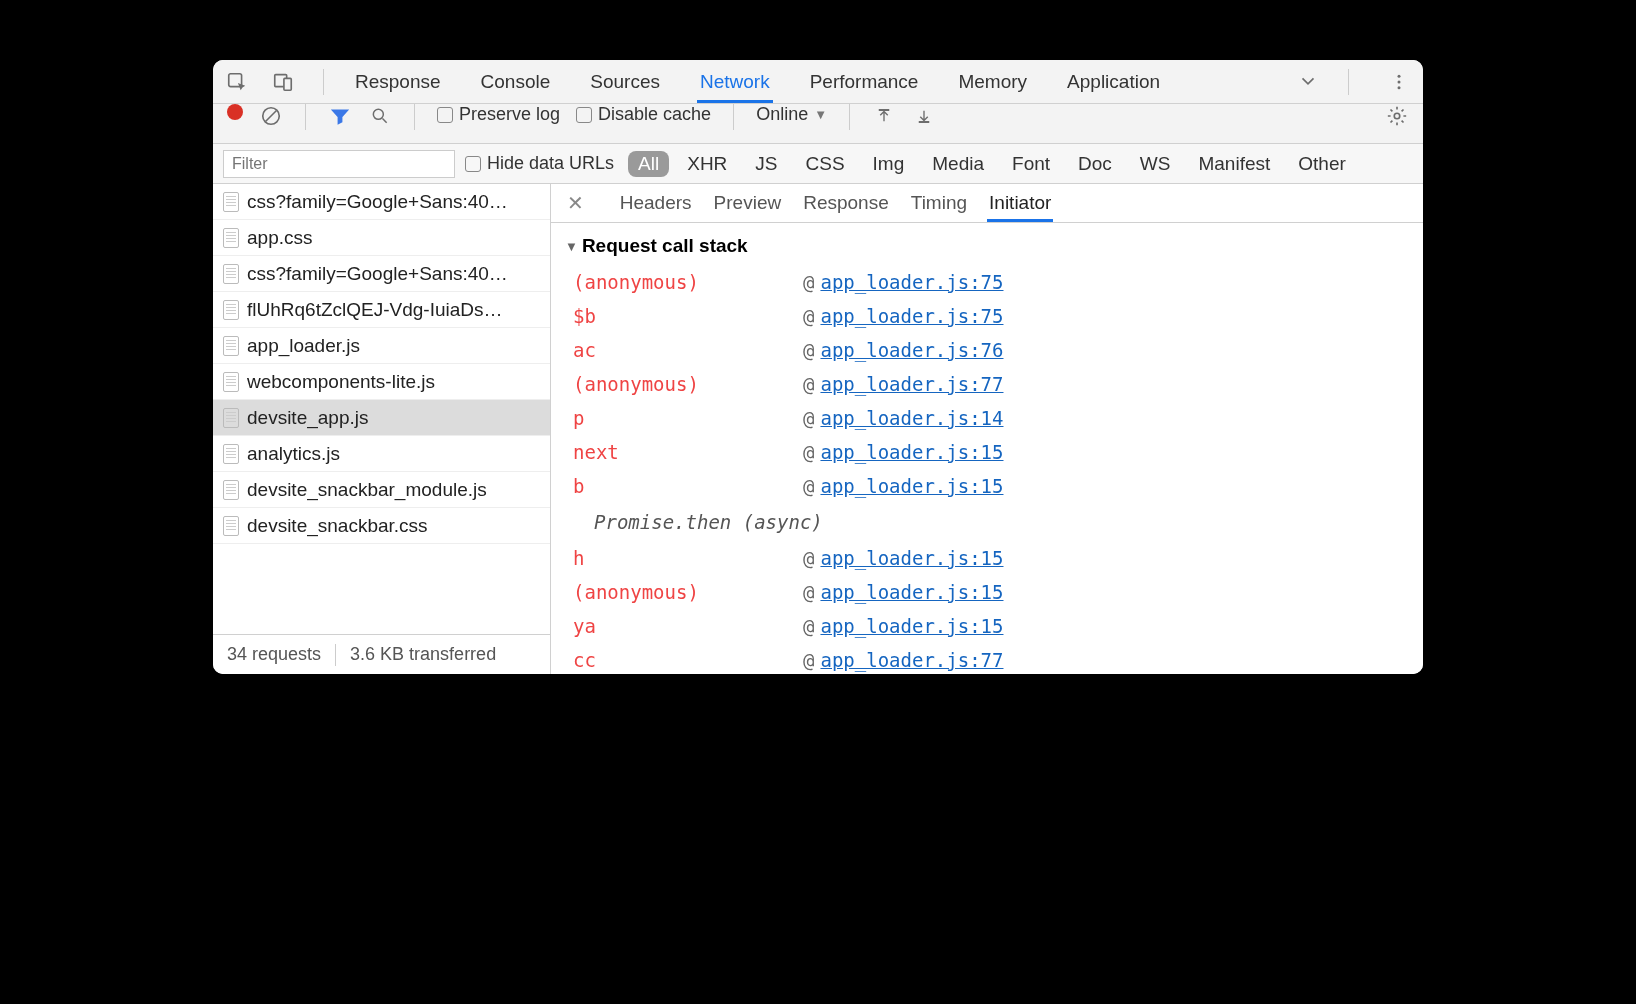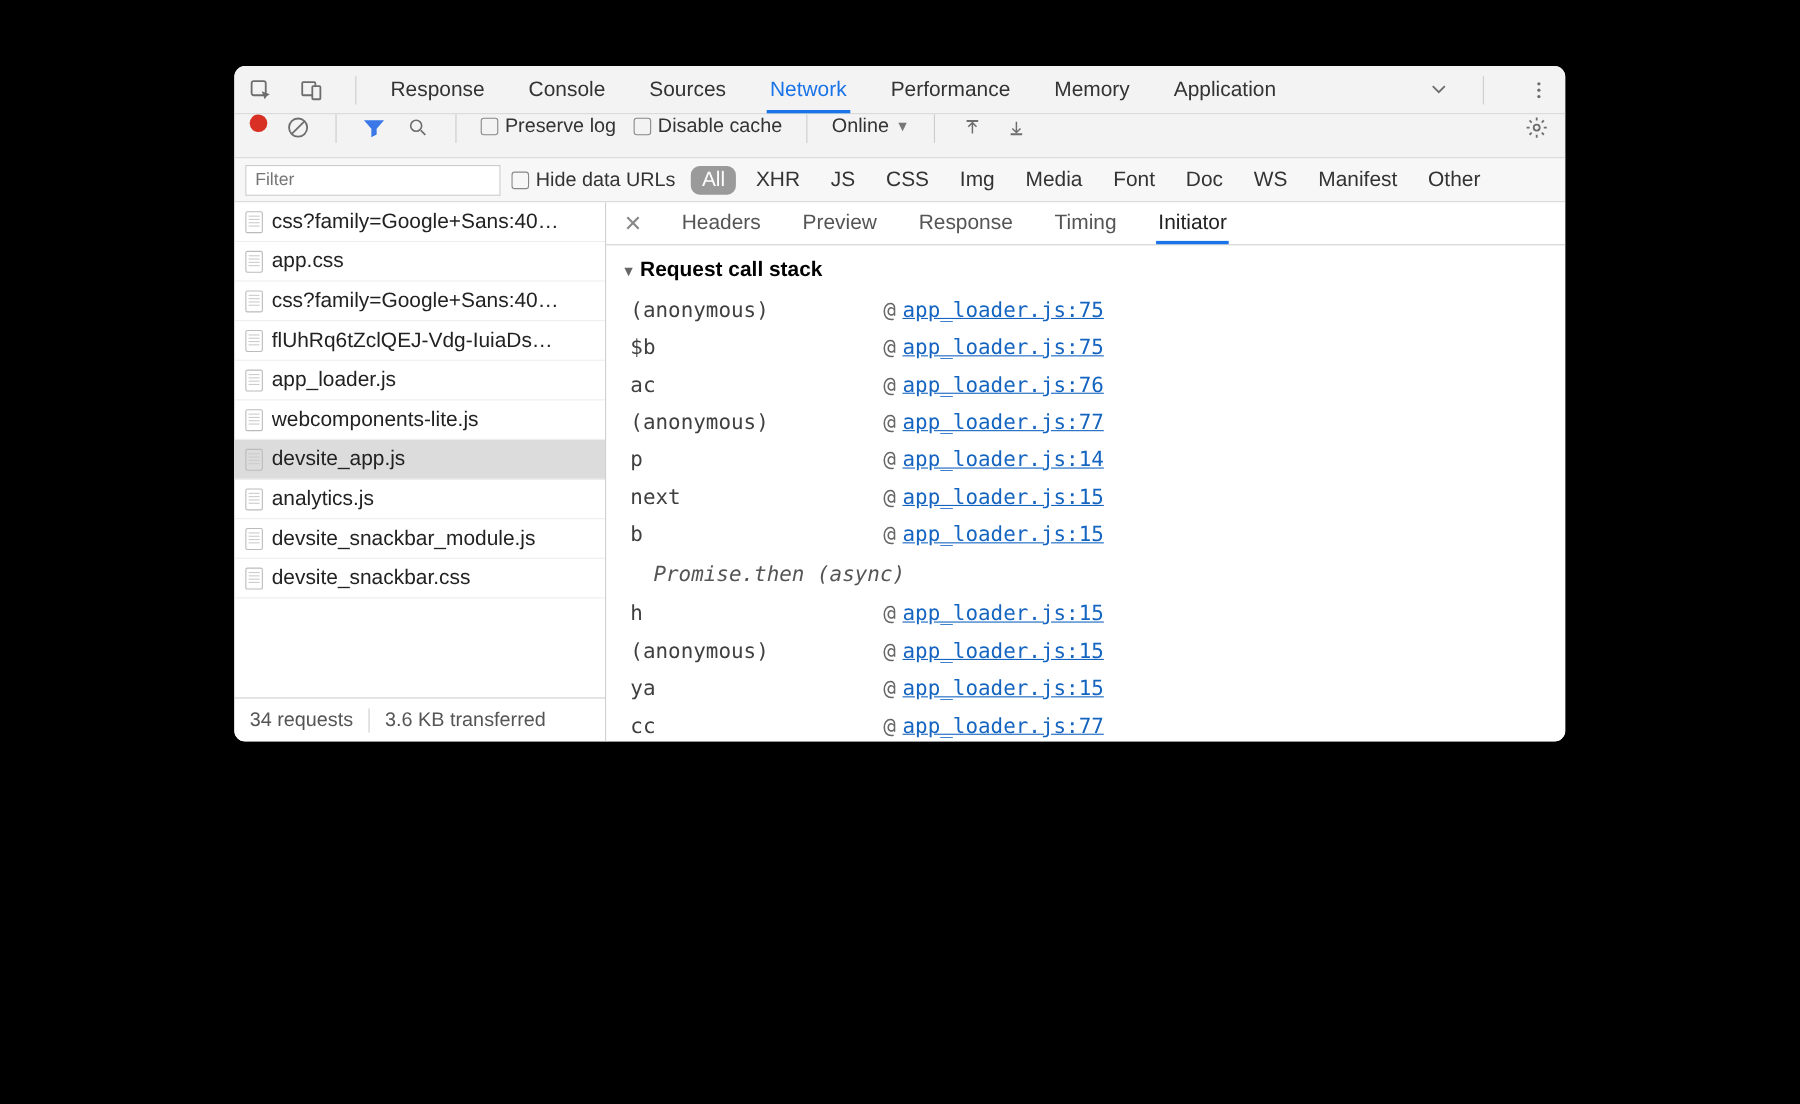--- a/index.html
+++ b/index.html
@@ -106,21 +106,21 @@
 
 .detail { flex:1; display:flex; flex-direction:column;}
 .detailtabs{ height:40px; border-bottom:1px solid #d0d0d0; display:flex; align-items:center; gap:34px; padding:0 16px; font-size:19px; color:#555;}
 .closex{ color:#888; font-size:20px; cursor:pointer;}
 .dtab{ cursor:pointer; padding:8px 2px;}
 .dtab.active{ color:#222; border-bottom:3px solid #1a73e8; padding-bottom:5px;}
 .stackpane{ padding:12px 14px; font-size:19px; overflow:hidden;}
 .stackhead{ font-weight:600; margin-bottom:8px; display:flex; align-items:center; gap:4px;}
 .tri{ font-size:13px; color:#666;}
 .stackrow{ display:flex; align-items:baseline; font-family: ui-monospace, Menlo, monospace; font-size:19px; line-height:34px; padding-left:8px;}
-.stackfn{ width:230px; color:#404040;}
+.stackfn{ width:230px; color:#ef4444;}
 .at{ color:#666; margin-right:6px;}
 .stacklink{ color:#1565c0; text-decoration:underline;}
 .asyncrow{ font-style:italic; color:#555; font-family:ui-monospace,Menlo,monospace; font-size:19px; line-height:38px; padding-left:8px;margin-left:21px;}
 </style>
 </head>
 <body>
 
 <div class="window">
 
 
@@ -279,21 +279,21 @@
       <div class="reqfoot">
         <span>34 requests</span>
         <span class="fsep"></span>
         <span>3.6 KB transferred</span>
       </div>
     </div>
 
     <div class="detail">
       <div class="detailtabs">
         <span class="closex">✕</span>
-        <div id="detail-tabs-slot" style="display:flex;gap:34px;">
+        <div id="detail-tabs-slot" style="display:flex;gap:18px;">
             <span class="dtab">Headers</span>
             <span class="dtab">Preview</span>
             <span class="dtab">Response</span>
             <span class="dtab">Timing</span>
             <span class="dtab active">Initiator</span>
           </div>
       </div>
       <div class="stackpane">
         <div class="stackhead">
           <span class="tri">▼</span>

